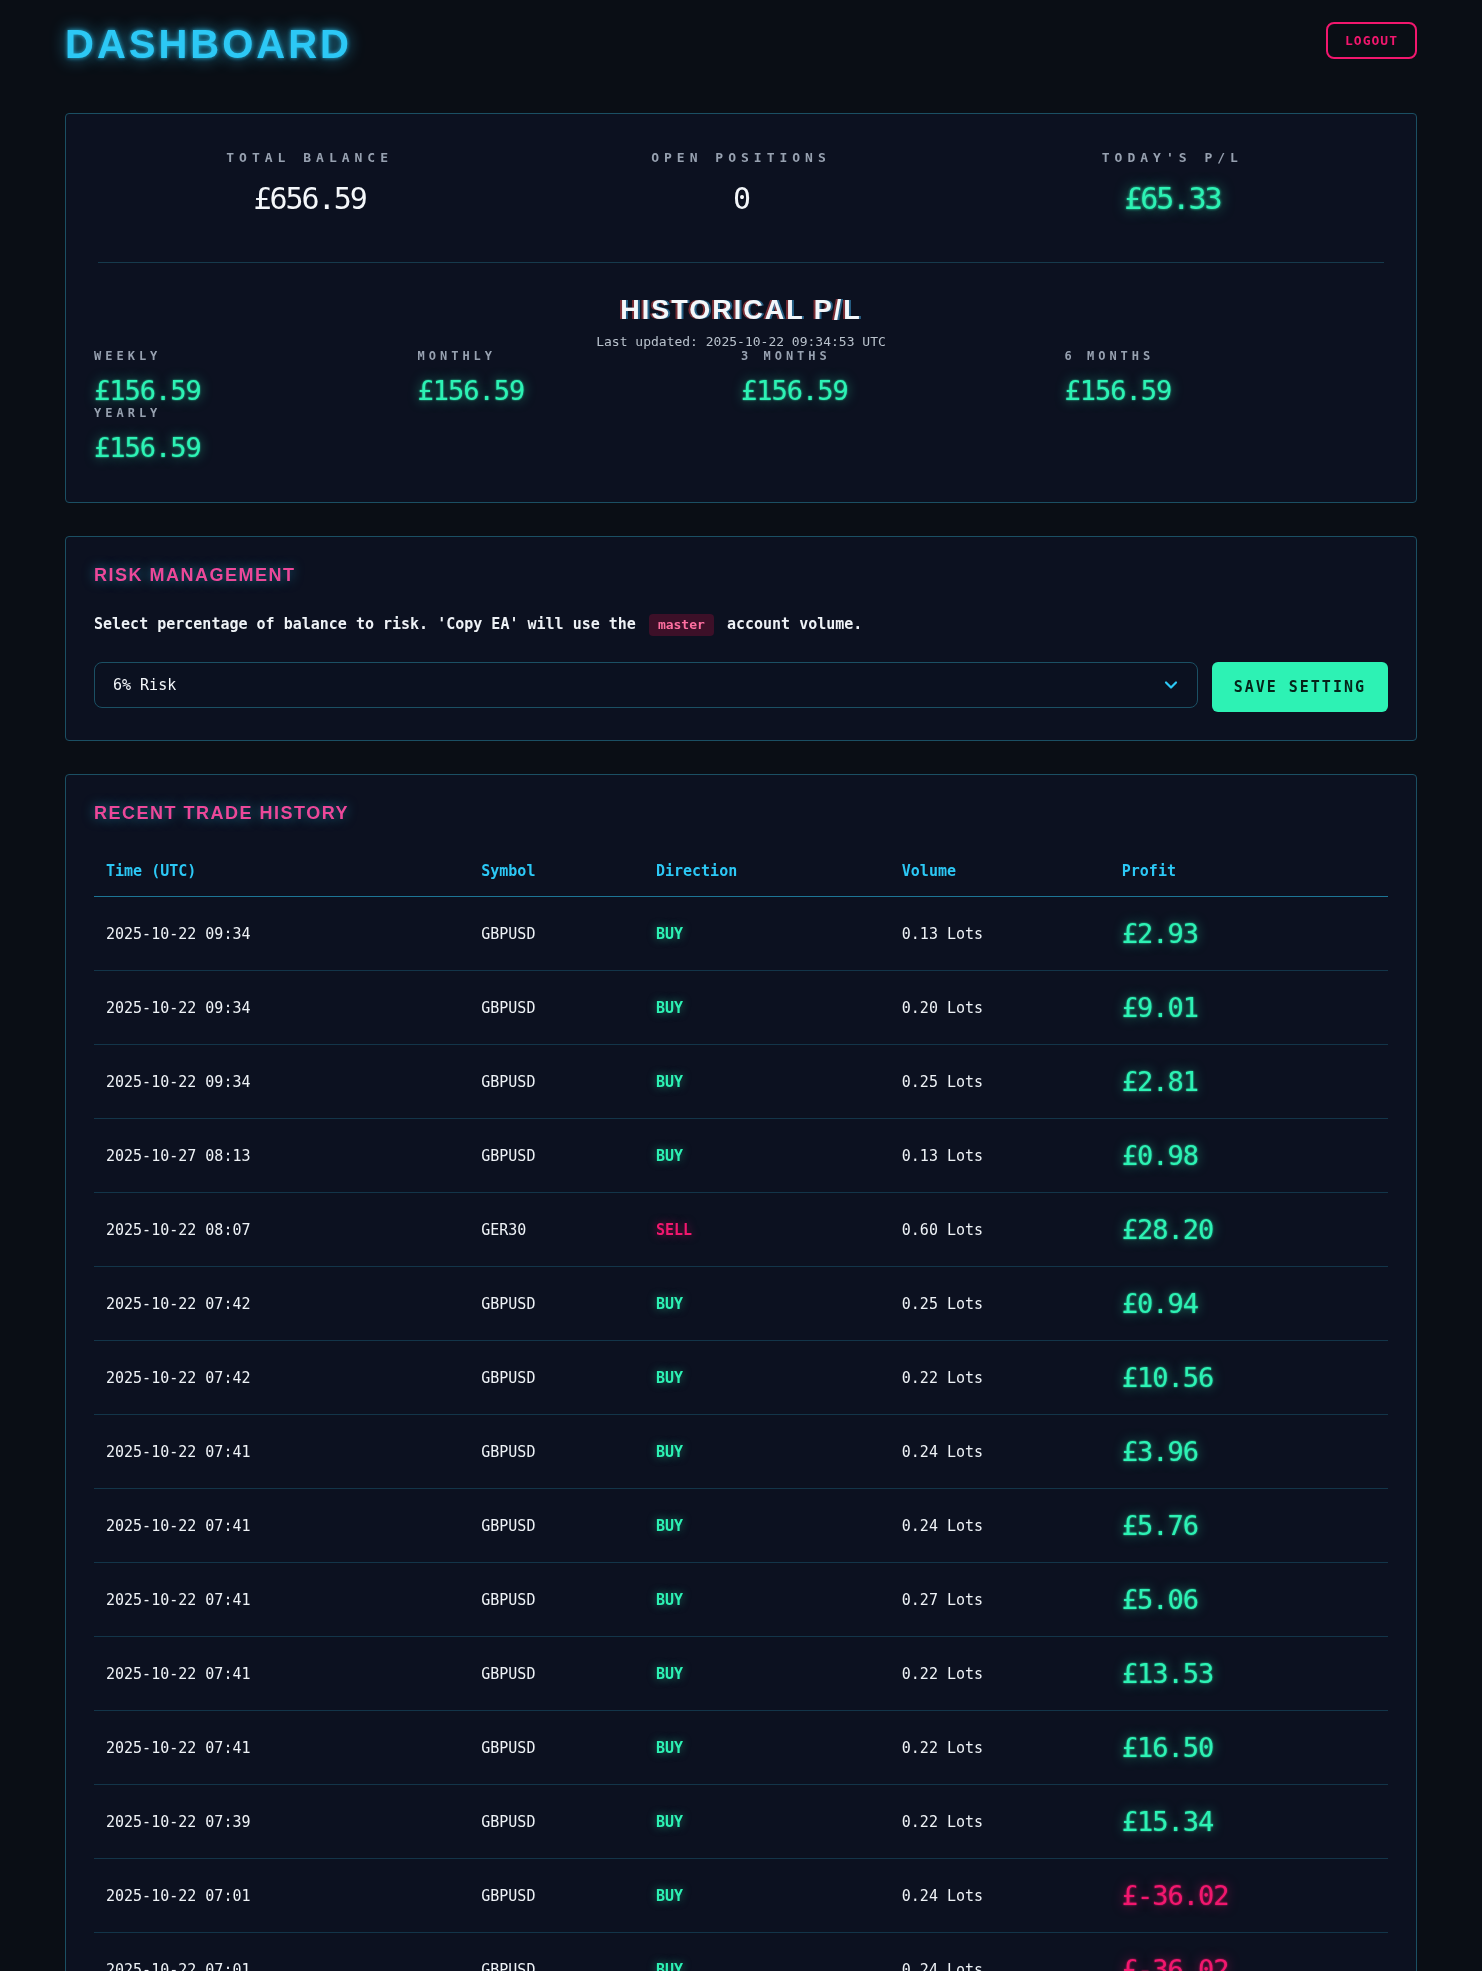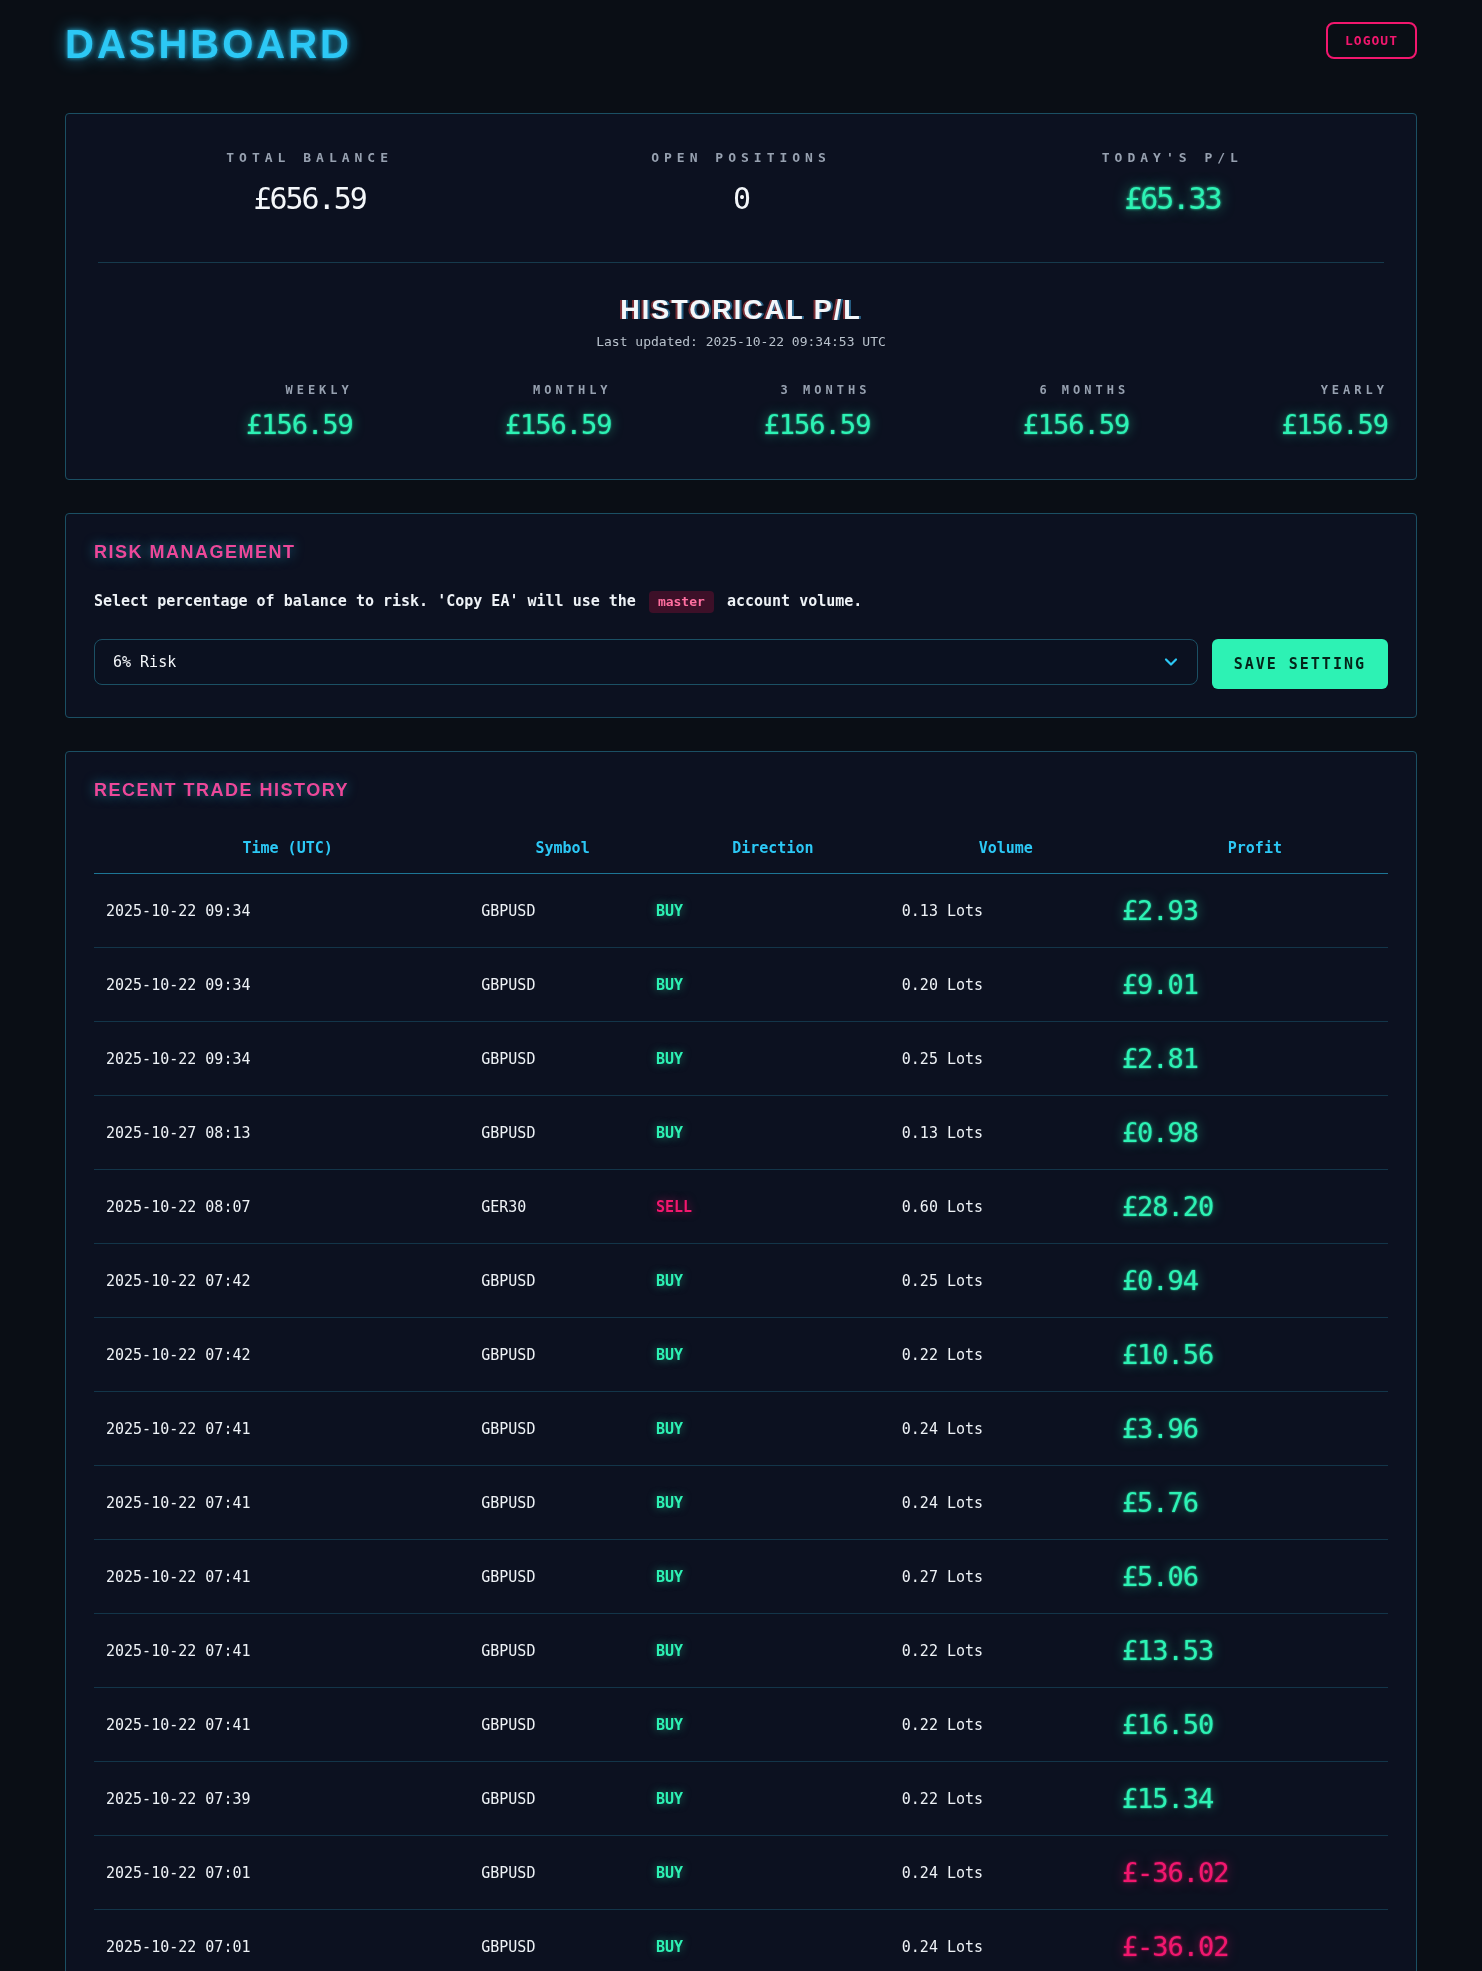--- a/index.html
+++ b/index.html
@@ -59,22 +59,22 @@
 
   
   .historical { text-align: center; margin-top: 32px; }
   .hist-title {
     font-family: "Liberation Sans", sans-serif;
     font-size: 27px; font-weight: 800; letter-spacing: 2px; color: #f4f7fa;
     text-shadow: 2px 0 0 rgba(70,190,255,.45), -2px 0 0 rgba(255,80,80,.45);
   }
   .hist-updated { margin-top: 8px; font-size: 13px; color: #b9c2cc; }
   .periods-grid {
-    display: grid; grid-template-columns: repeat(5, 1fr);
-    margin-top: 34px; text-align: right;
+    display: grid; grid-template-columns: repeat(4, 1fr);
+    text-align: left;
   }
   .period-label { letter-spacing: 4px; font-size: 12px; }
   .period-value {
     margin-top: 12px; font-size: 27px; letter-spacing: -1px; color: #2df2b4;
     text-shadow: 0 0 12px rgba(45,242,180,.55), 0 0 2px rgba(45,242,180,.85);
   }
 
   
   .section-title {
     font-family: "Liberation Sans", sans-serif;
@@ -104,21 +104,21 @@
   }
 
   
   .trade-table { width: 100%; border-collapse: collapse; margin-top: 28px; }
   .trade-table col.c-time { width: 29%; }
   .trade-table col.c-symbol { width: 13.5%; }
   .trade-table col.c-dir { width: 19%; }
   .trade-table col.c-vol { width: 17%; }
   .trade-table col.c-profit { width: 21.5%; }
   .trade-table th {
-    text-align: center; color: #2cc8f5; font-size: 15px; font-weight: bold;
+    text-align: left; color: #2cc8f5; font-size: 15px; font-weight: bold;
     padding: 10px 0 16px 12px;
     border-bottom: 1px solid rgba(44,200,245,.55);
   }
   .trade-table td {
     height: 74px; padding-left: 12px; font-size: 15px; color: #eef2f6;
     border-bottom: 1px solid rgba(44,180,220,.22);
     vertical-align: middle;
   }
   td.cell-direction span.dir-buy  { color: #2df2b4; text-shadow: 0 0 8px rgba(45,242,180,.5); font-weight: bold; }
   td.cell-direction span.dir-sell { color: #f2176e; text-shadow: 0 0 8px rgba(242,23,110,.5); font-weight: bold; }

